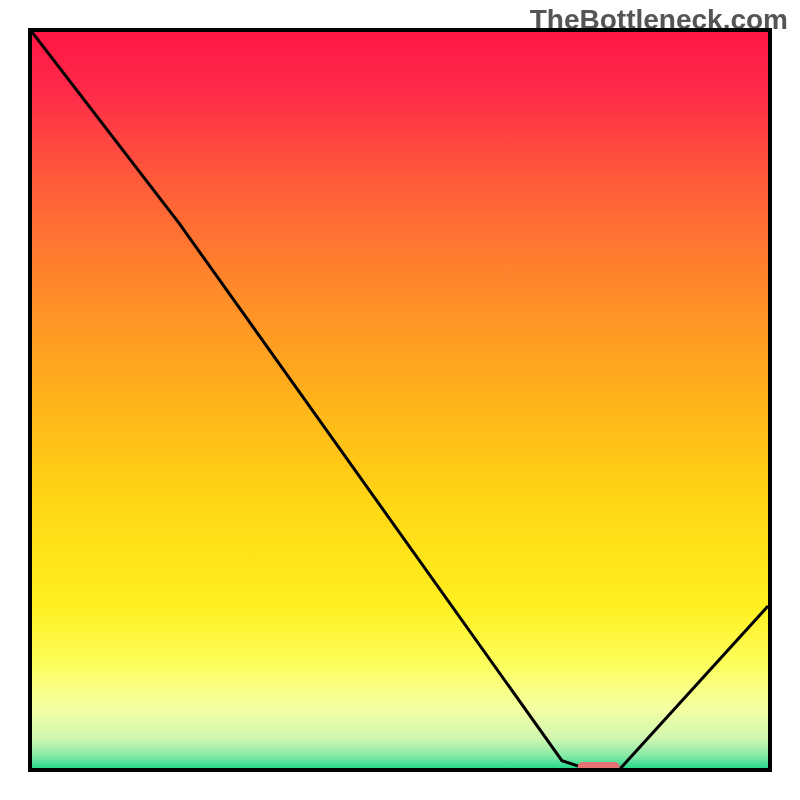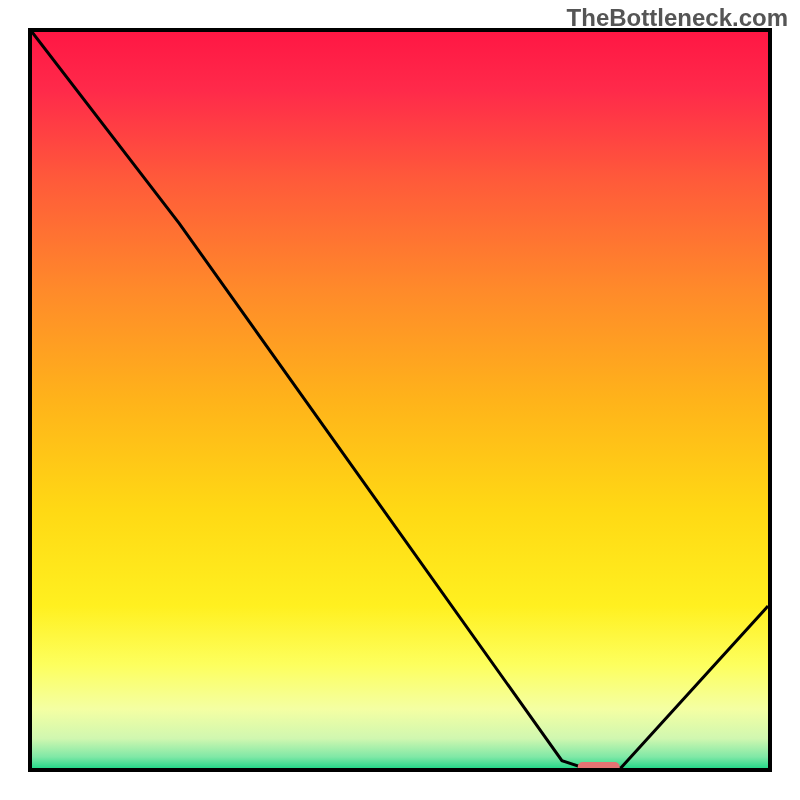--- a/index.html
+++ b/index.html
@@ -7,21 +7,21 @@
     padding: 0;
     width: 800px;
     height: 800px;
     background: #ffffff;
     font-family: Arial, Helvetica, sans-serif;
   }
   .watermark {
     position: absolute;
     top: 4px;
     right: 12px;
-    font-size: 24px;
+    font-size: 28px;
     font-weight: bold;
     color: #555555;
   }
   .chart-frame {
     position: absolute;
     left: 28px;
     top: 28px;
     width: 744px;
     height: 744px;
     border: 4px solid #000000;

